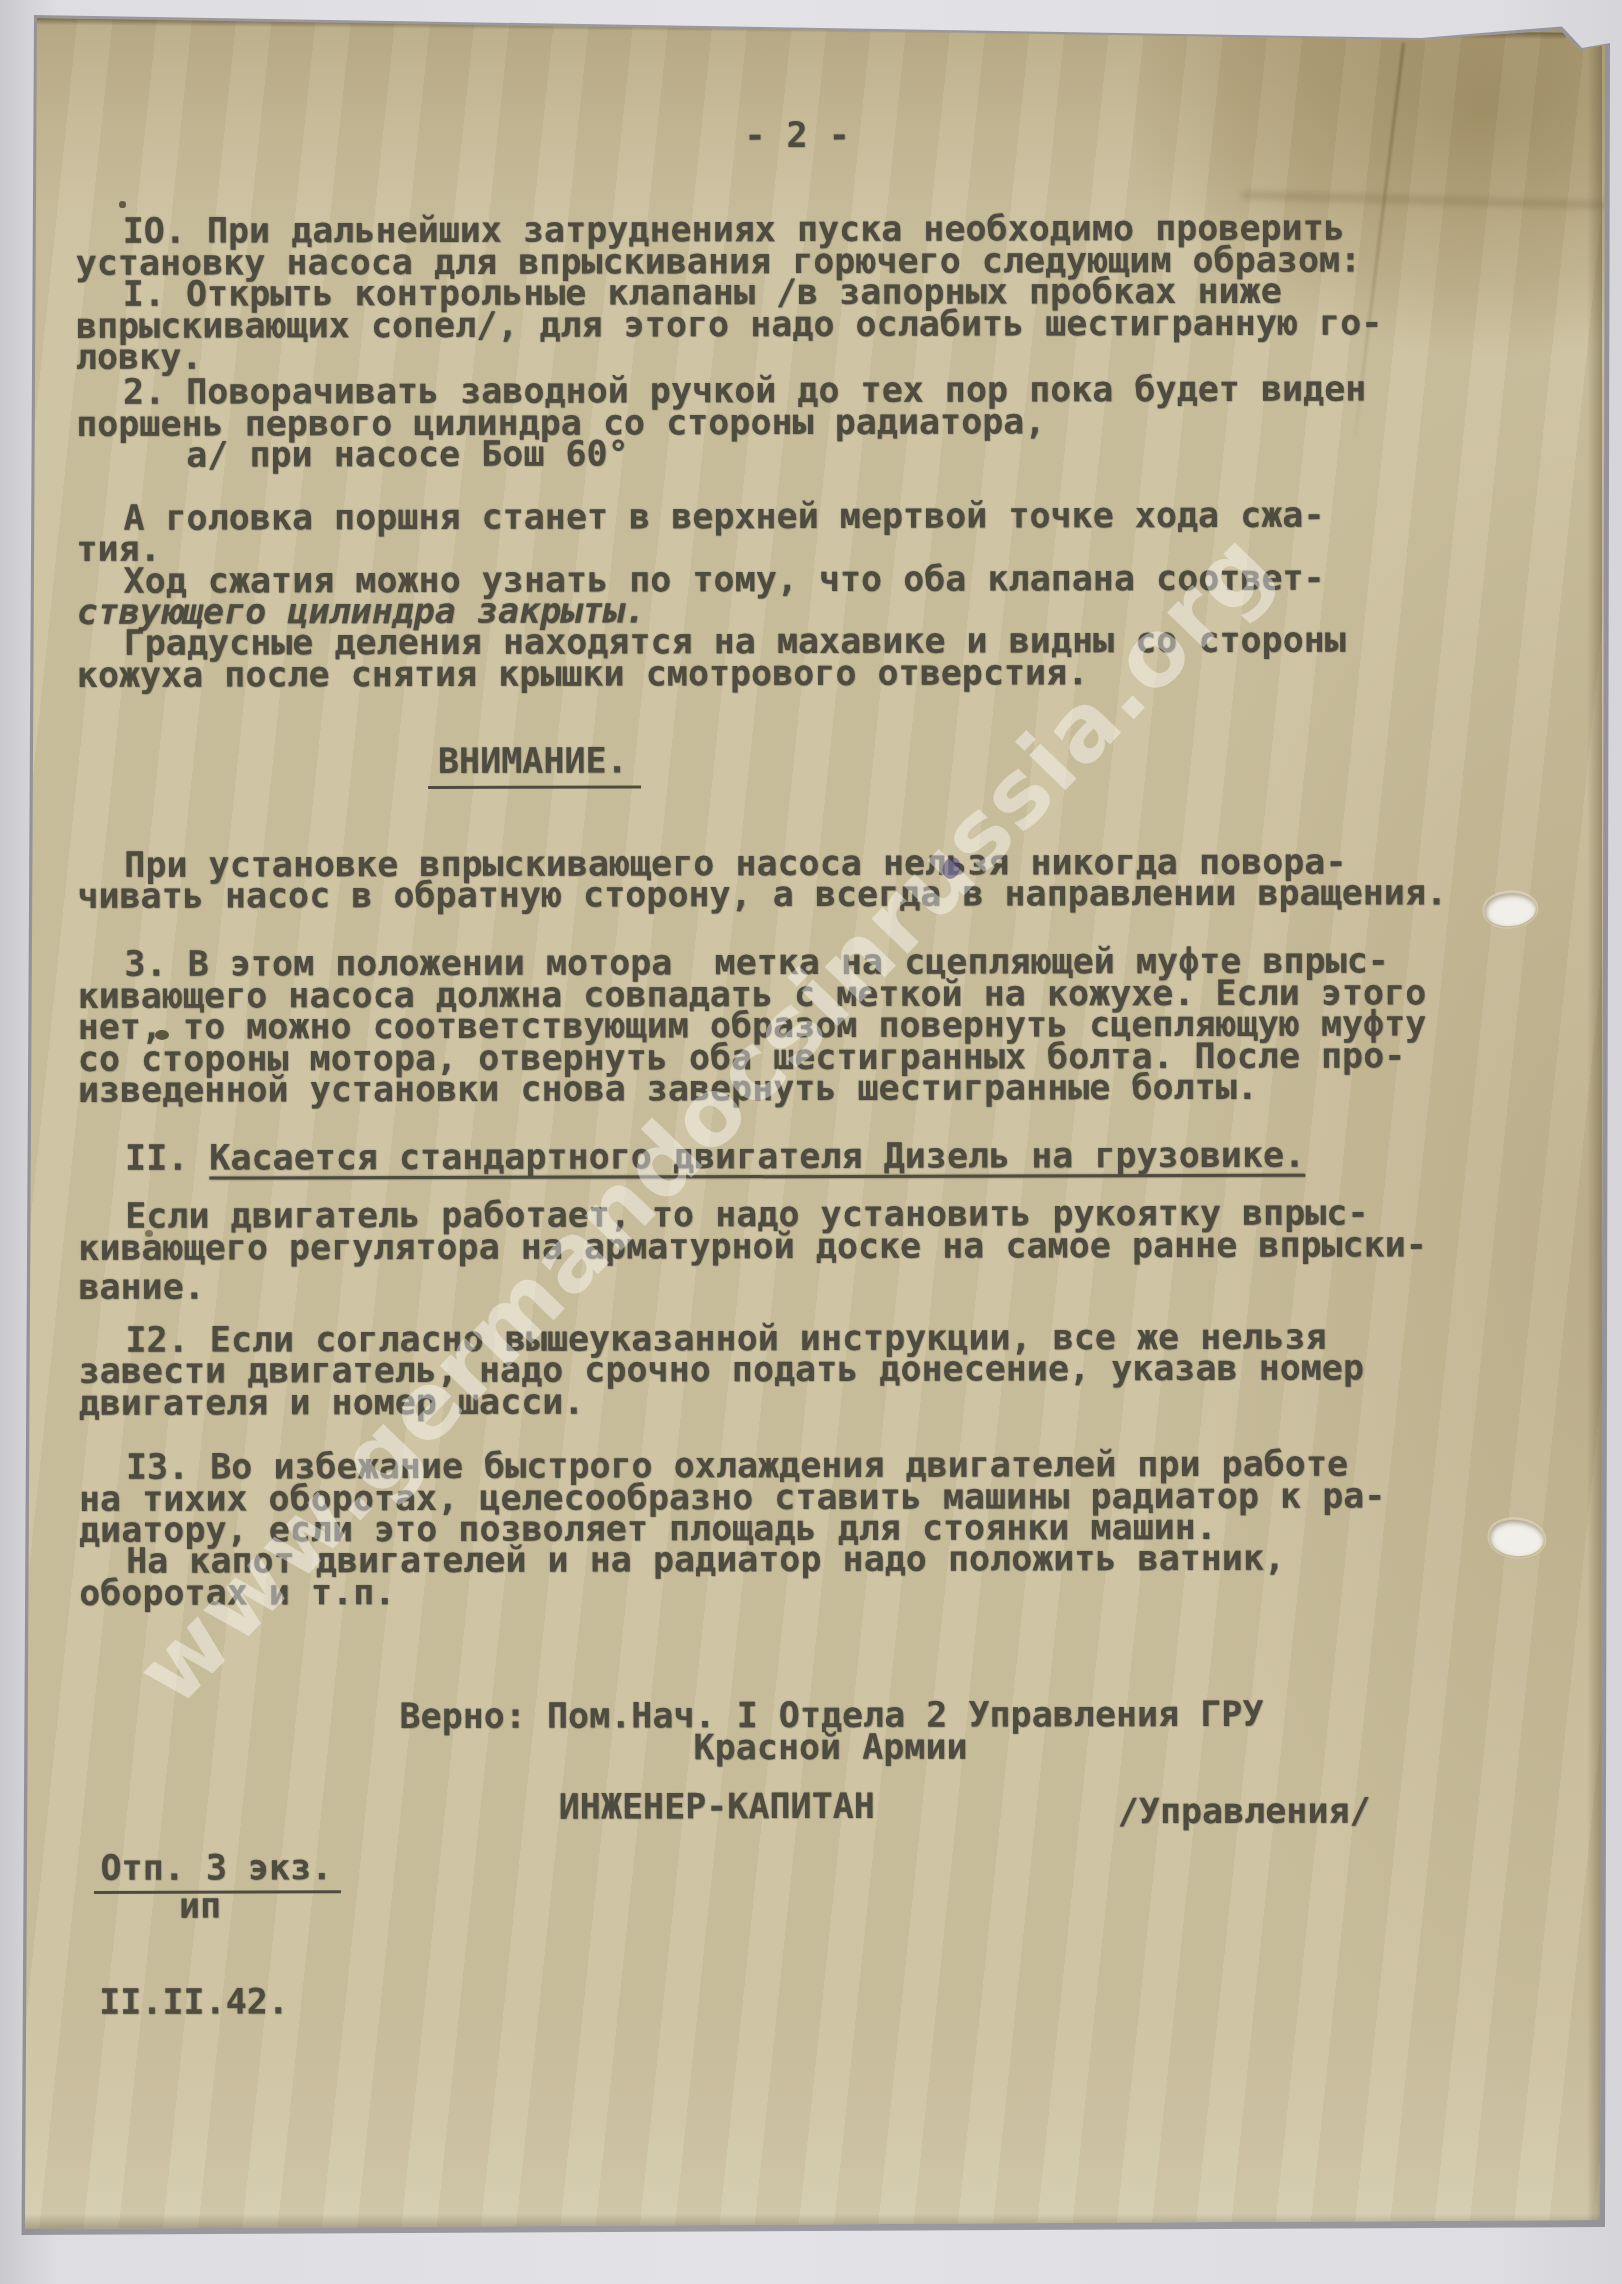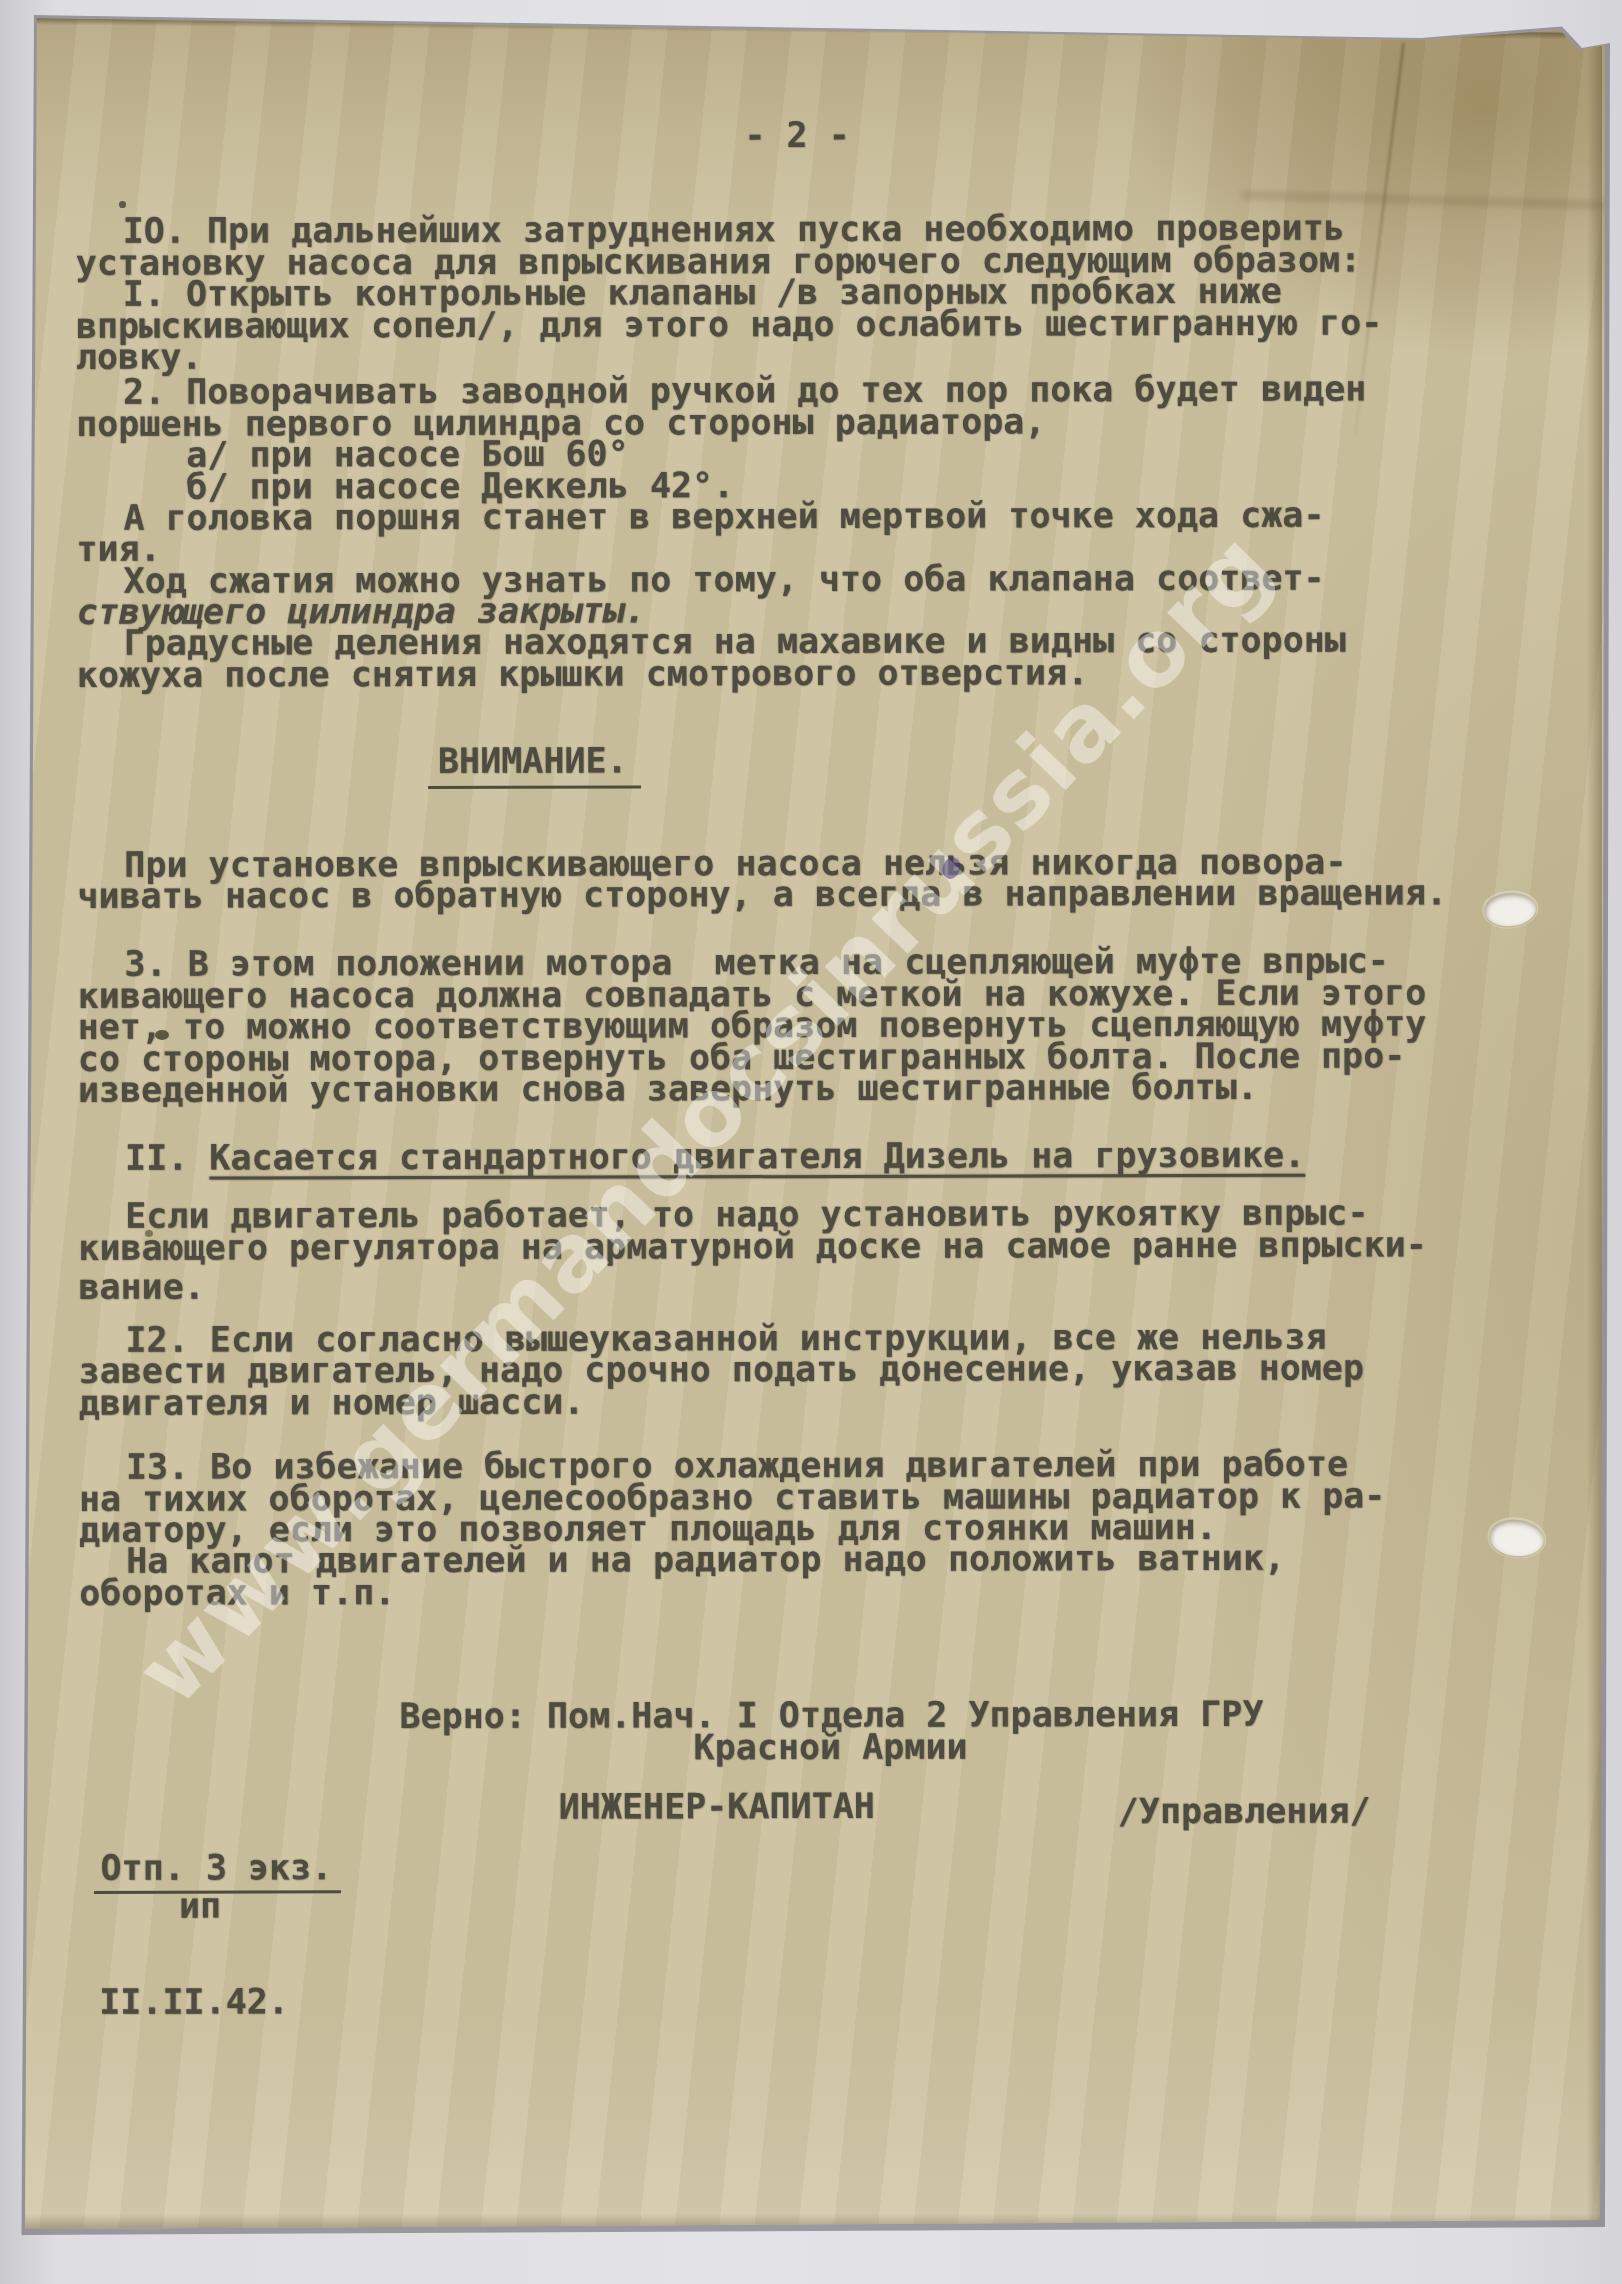--- a/index.html
+++ b/index.html
@@ -120,21 +120,20 @@
     <div class="text-layer">
         <div class="tline" style="left: 747px; top: 116px;">- 2 -</div>
         <div class="tline" style="left: 125px; top: 210px;">IO. При дальнейших затруднениях пуска необходимо проверить</div>
         <div class="tline" style="left: 78px; top: 242px;">установку насоса для впрыскивания горючего следующим образом:</div>
         <div class="tline" style="left: 125px; top: 273px;">I. Открыть контрольные клапаны /в запорных пробках ниже</div>
         <div class="tline" style="left: 78px; top: 305px;">впрыскивающих сопел/, для этого надо ослабить шестигранную го-</div>
         <div class="tline" style="left: 78px; top: 336px;">ловку.</div>
         <div class="tline" style="left: 125px; top: 371px;">2. Поворачивать заводной ручкой до тех пор пока будет виден</div>
         <div class="tline" style="left: 78px; top: 403px;">поршень первого цилиндра со стороны радиатора,</div>
         <div class="tline" style="left: 188px; top: 434px;">а/ при насосе Бош 60°</div>
-        <div class="tline" style="left: 188px; top: 466px;">б/ при насосе Деккель 42°.</div>
         <div class="tline" style="left: 125px; top: 497px;">А головка поршня станет в верхней мертвой точке хода сжа-</div>
         <div class="tline" style="left: 78px; top: 528px;">тия.</div>
         <div class="tline" style="left: 125px; top: 560px;">Ход сжатия можно узнать по тому, что оба клапана соответ-</div>
         <div class="tline" style="left: 78px; top: 591px; font-style: italic;">ствующего цилиндра закрыты.</div>
         <div class="tline" style="left: 125px; top: 622px;">Градусные деления находятся на махавике и видны со стороны</div>
         <div class="tline" style="left: 78px; top: 654px;">кожуха после снятия крышки смотрового отверстия.</div>
         <div class="tline attention" style="left: 429px; top: 741px;">ВНИМАНИЕ.</div>
         <div class="tline" style="left: 125px; top: 844px;">При установке впрыскивающего насоса нельзя никогда повора-</div>
         <div class="tline" style="left: 78px; top: 875px;">чивать насос в обратную сторону, а всегда в направлении вращения.</div>
         <div class="tline" style="left: 125px; top: 943px;">3. В этом положении мотора  метка на сцепляющей муфте впрыс-</div>

